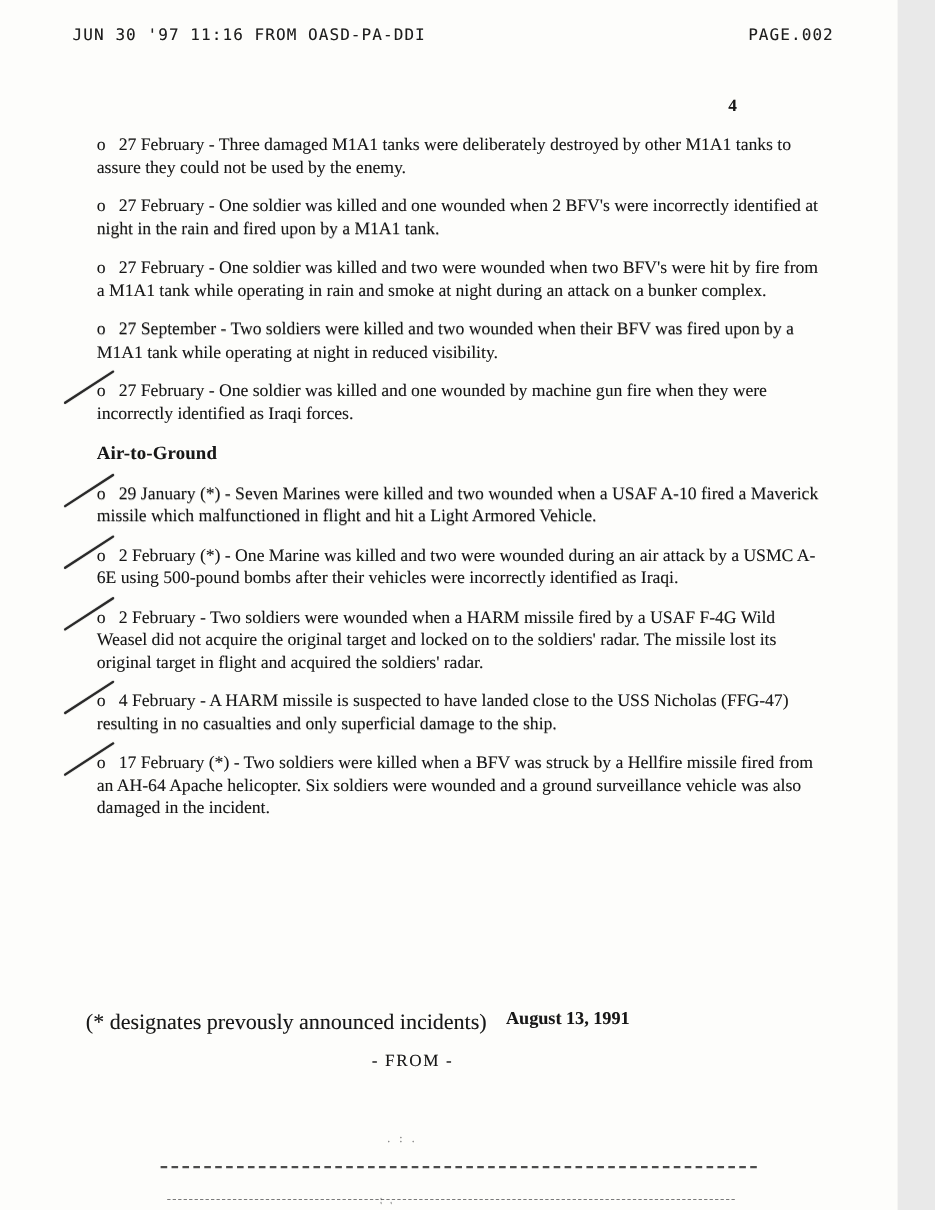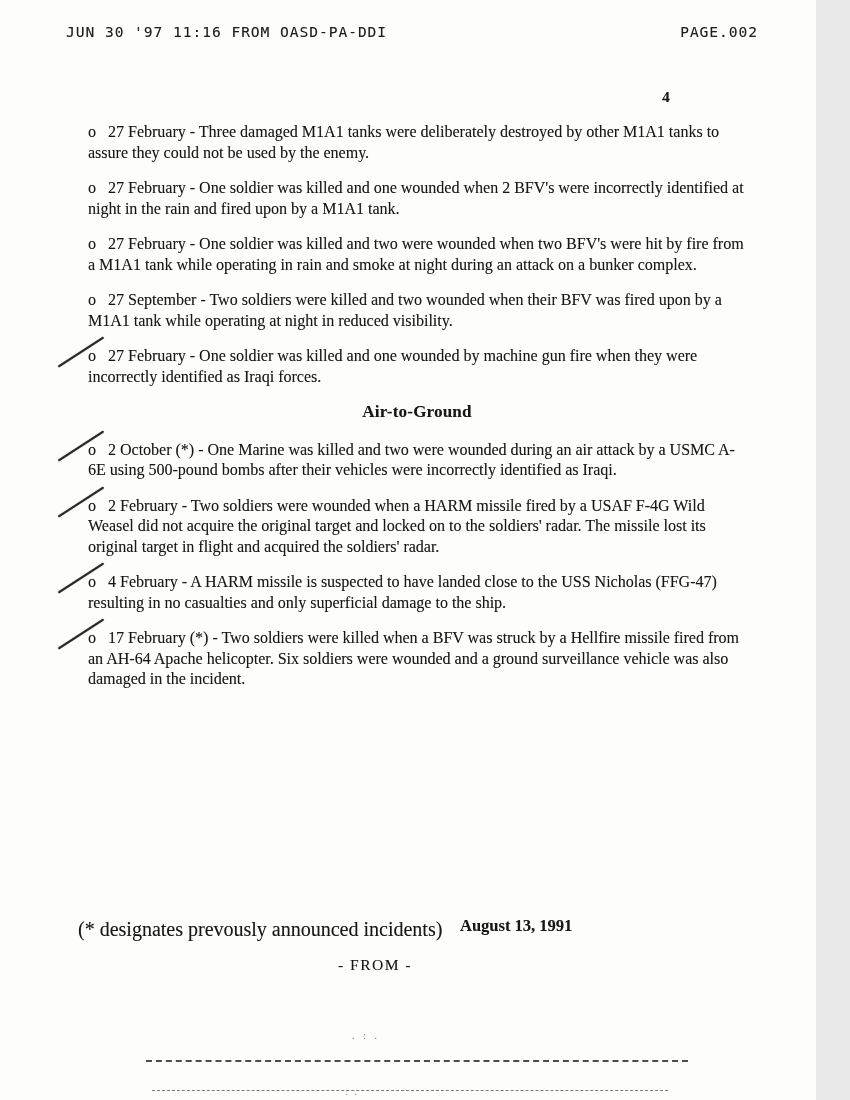--- a/index.html
+++ b/index.html
@@ -54,21 +54,20 @@
     background: #2a2a2a;
     transform: rotate(-33deg);
     border-radius: 1px;
     box-shadow: 0 0 1px rgba(0,0,0,0.5);
   }
   .section-heading {
     font-size: 17px;
     font-weight: bold;
     letter-spacing: 0.2px;
     margin: 10px 0 17px 0;
-    text-align: center;
   }
 
   
   .footnote {
     position: absolute;
     top: 918px; left: 78px;
     font-size: 20px;
   }
   .report-date {
     position: absolute;
@@ -151,21 +150,24 @@
     <p class="item">
       <span class="bullet">o</span><span>27 September - Two soldiers were killed and two wounded when their BFV was fired upon by a M1A1 tank while operating at night in reduced visibility.</span>
     </p>
     <p class="item">
       <span class="slash"></span><span class="bullet">o</span><span>27 February - One soldier was killed and one wounded by machine gun fire when they were incorrectly identified as Iraqi forces.</span>
     </p>
 
     <h2 class="section-heading">Air-to-Ground</h2>
 
     <p class="item">
-      <span class="slash"></span><span class="bullet">o</span><span>2 October (*) - One Marine was killed and two were wounded during an air attack by a USMC A-6E using 500-pound bombs after their vehicles were incorrectly identified as Iraqi.</span>
+      <span class="slash"></span><span class="bullet">o</span><span>29 January (*) - Seven Marines were killed and two wounded when a USAF A-10 fired a Maverick missile which malfunctioned in flight and hit a Light Armored Vehicle.</span>
+    </p>
+    <p class="item">
+      <span class="slash"></span><span class="bullet">o</span><span>2 February (*) - One Marine was killed and two were wounded during an air attack by a USMC A-6E using 500-pound bombs after their vehicles were incorrectly identified as Iraqi.</span>
     </p>
     <p class="item">
       <span class="slash"></span><span class="bullet">o</span><span>2 February - Two soldiers were wounded when a HARM missile fired by a USAF F-4G Wild Weasel did not acquire the original target and locked on to the soldiers' radar.  The missile lost its original target in flight and acquired the soldiers' radar.</span>
     </p>
     <p class="item">
       <span class="slash"></span><span class="bullet">o</span><span>4 February - A HARM missile is suspected to have landed close to the USS Nicholas (FFG-47) resulting in no casualties and only superficial damage to the ship.</span>
     </p>
     <p class="item">
       <span class="slash"></span><span class="bullet">o</span><span>17 February (*) - Two soldiers were killed when a BFV was struck by a Hellfire missile fired from an AH-64 Apache helicopter.  Six soldiers were wounded and a ground surveillance vehicle was also damaged in the incident.</span>
     </p>

